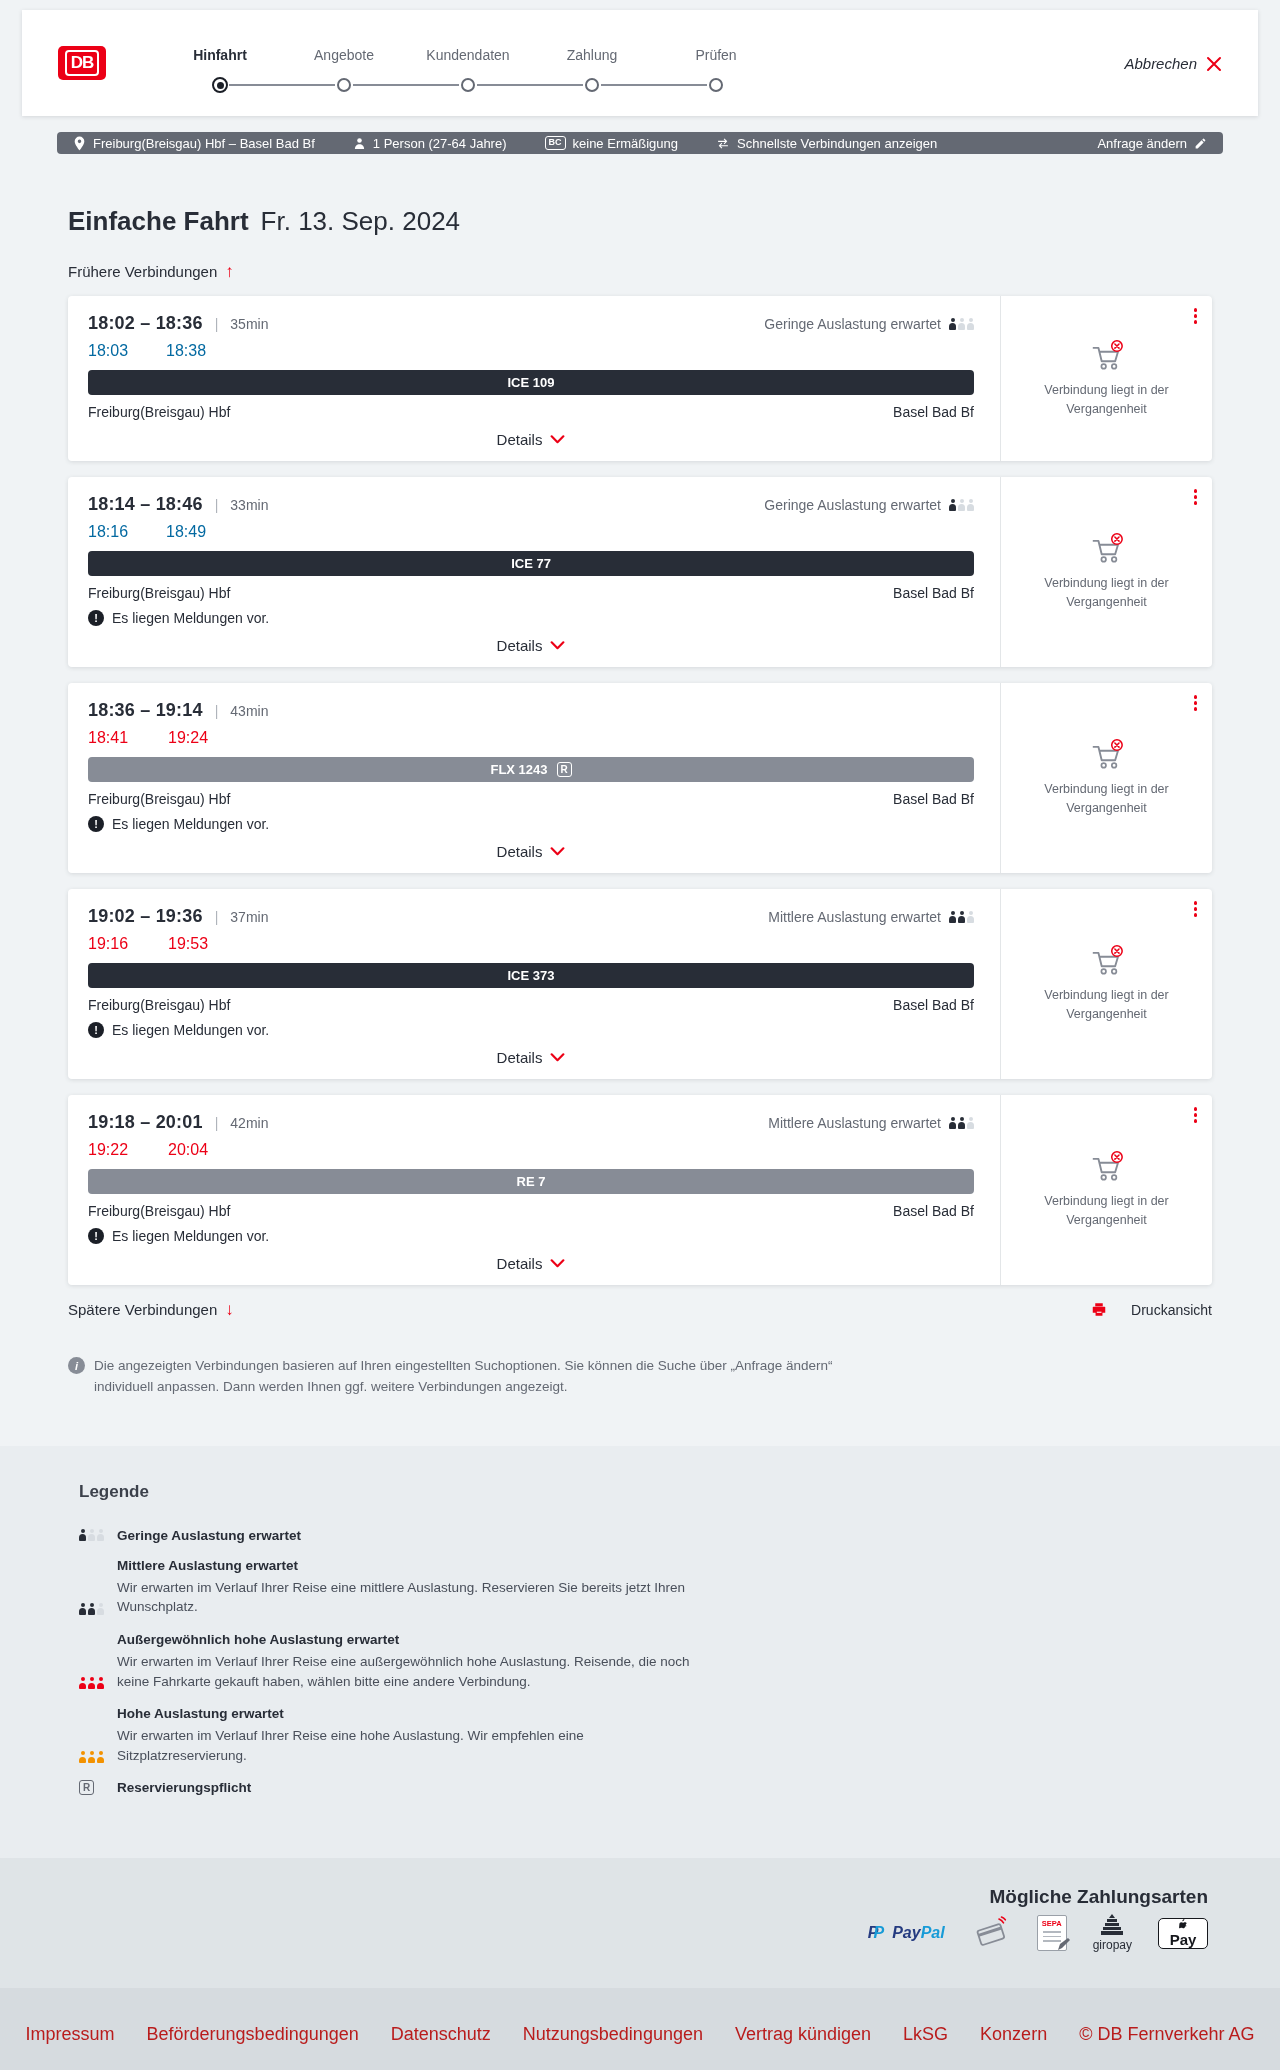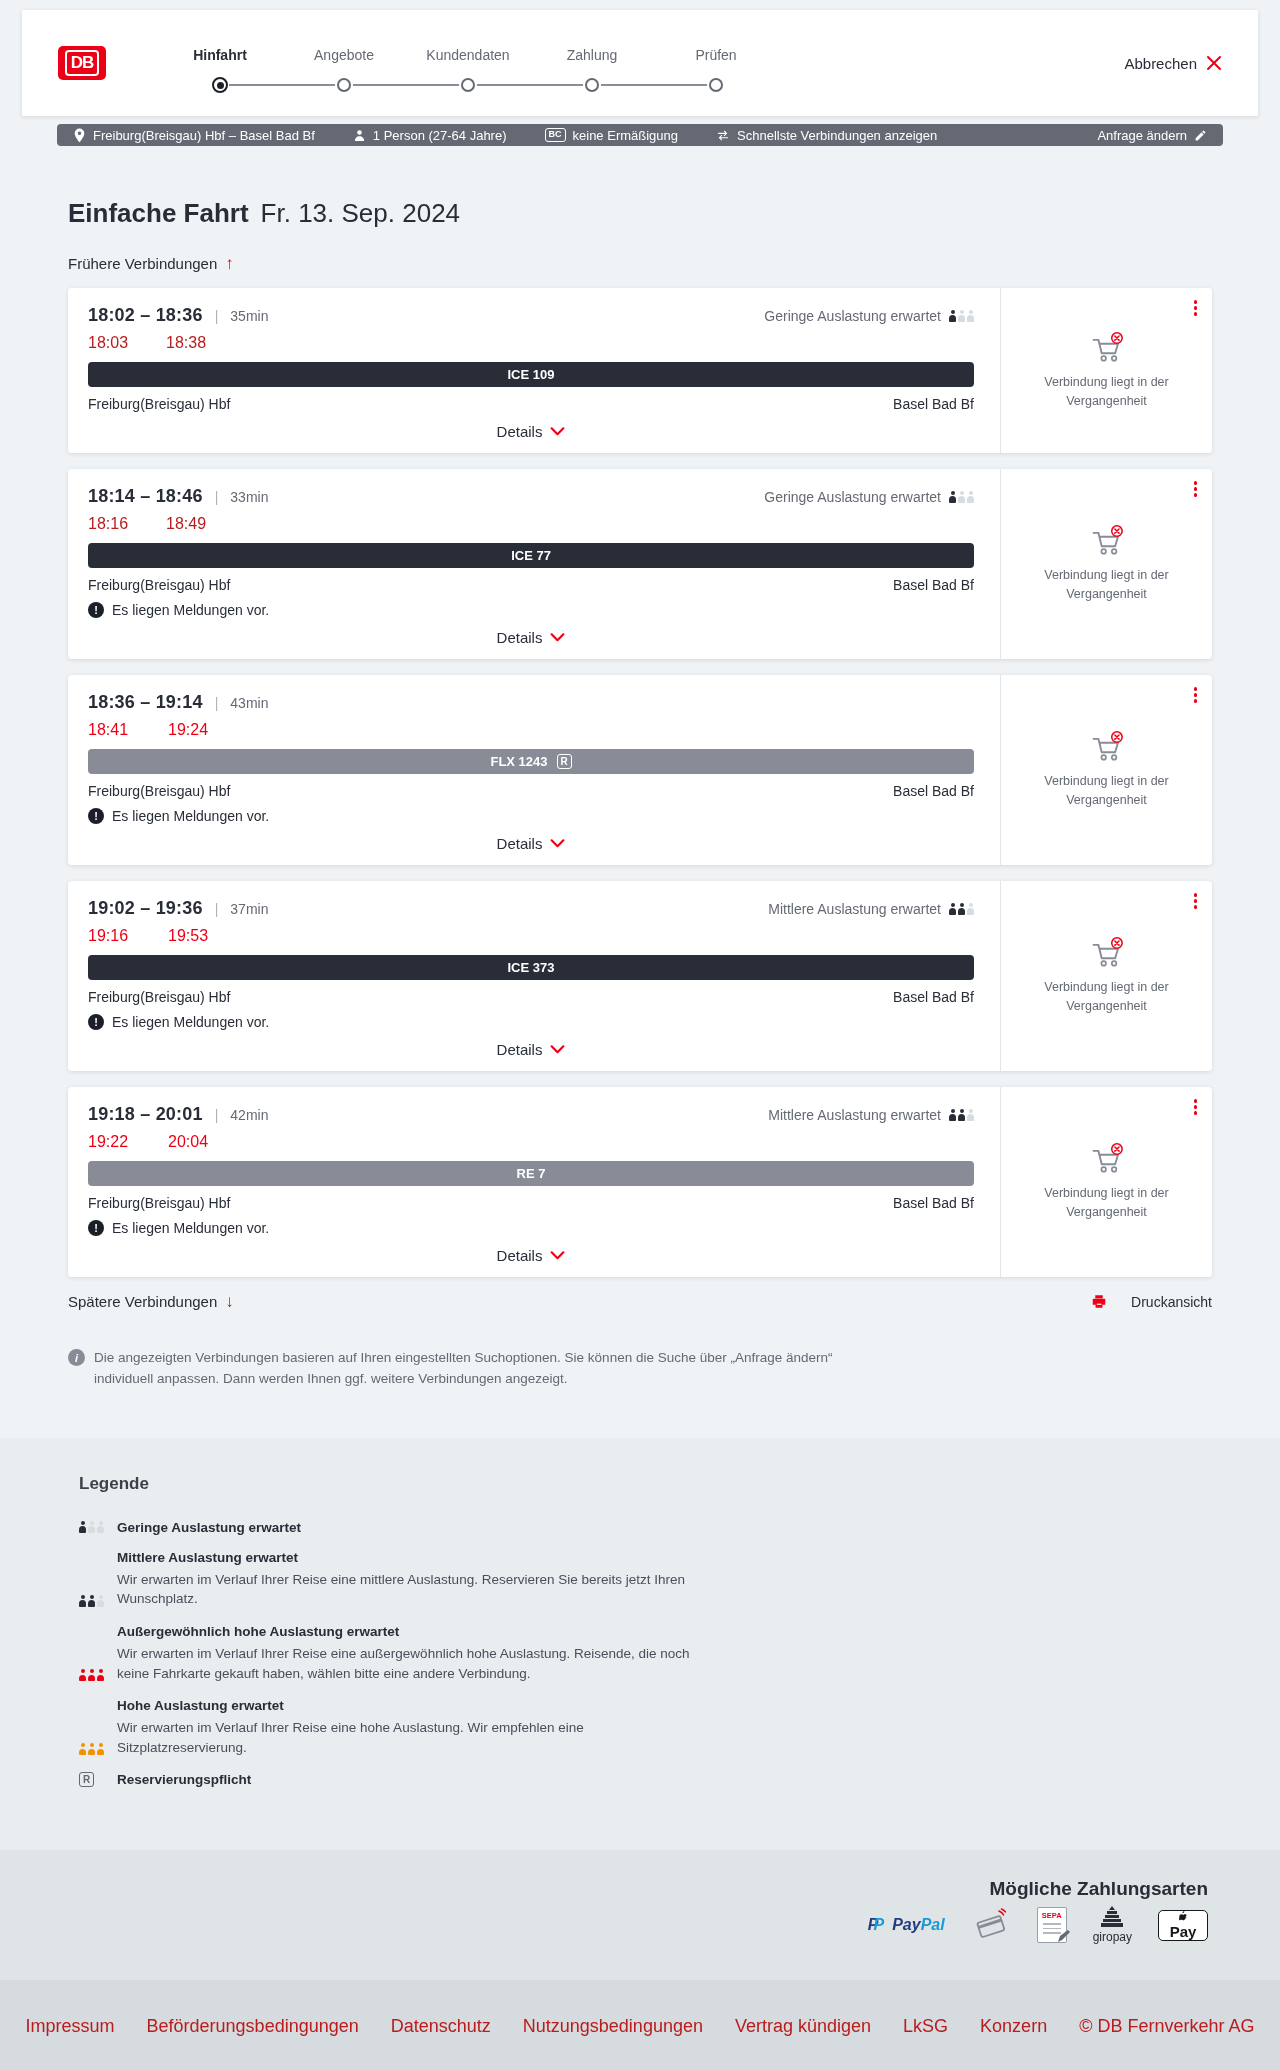--- a/index.html
+++ b/index.html
@@ -5,21 +5,21 @@
   * { box-sizing: border-box; margin: 0; padding: 0; }
   html,body { width: 1280px; }
   body {
     font-family: "Liberation Sans", "DejaVu Sans", sans-serif;
     background: #f0f3f5;
     color: #282d37;
     min-height: 2070px;
   }
   
   .topbar {
-    margin: 10px 22px 8px;
+    margin: 10px 22px 16px;
     background: #fff;
     box-shadow: 0 1px 4px rgba(40,45,55,.14);
     height: 106px;
     display: flex;
     align-items: center;
     padding: 0 36px;
     position: relative;
   }
   .db-logo {
     width: 48px; height: 34px;
@@ -45,23 +45,24 @@
   }
   .step.active .step-circle { border-color: #1b1f27; width: 16px; height: 16px; margin-top: -1px; }
   .step-dot { display: none; width: 7px; height: 7px; border-radius: 50%; background: #1b1f27; }
   .step.active .step-dot { display: block; }
   .step:not(:last-child)::after {
     content: ""; position: absolute; top: 37px;
     left: calc(50% + 9px); width: calc(100% - 18px);
     height: 2px; background: #878c96;
   }
   .cancel-btn {
-    margin-left: auto; display: flex; align-items: center; gap: 9px;
+    margin-left: auto; display: flex; align-items: flex-end; gap: 9px;
     font-size: 15px; color: #282d37; cursor: pointer; background: none; border: none;
     font-family: inherit;
+    font-style: italic;
   }
   
   .content { padding: 0 57px; }
   .searchbar {
     margin-top: 5px;
     background: #646973;
     border-radius: 4px;
     height: 22px;
     display: flex; align-items: center;
     padding: 0 16px;
@@ -105,21 +106,21 @@
     content: ""; position: absolute; top: 0; left: 1.5px;
     width: 4px; height: 4px; border-radius: 50%; background: currentColor;
   }
   .person::after {
     content: ""; position: absolute; bottom: 0; left: 0;
     width: 7px; height: 6.5px; border-radius: 3.5px 3.5px 1px 1px; background: currentColor;
   }
   .p-dark { color: #282d37; } .p-light { color: #d7dce1; }
   .p-orange { color: #f39200; } .p-red { color: #ec0016; }
   .real-times { display: flex; gap: 40px; font-size: 16px; margin-top: 8px; }
-  .real-times.green { color: #b91c1c; gap: 38px; }
+  .real-times.green { color: #0369a1; gap: 38px; }
   .real-times.red { color: #ec0016; }
   .train-bar {
     margin-top: 10px; height: 25px; border-radius: 4px;
     display: flex; align-items: center; justify-content: center; gap: 9px;
     color: #fff; font-size: 13px; font-weight: bold; cursor: pointer;
   }
   .bar-dark { background: #282d37; }
   .bar-gray { background: #878c96; }
   .r-badge {
     border: 1.5px solid #fff; border-radius: 3px;

